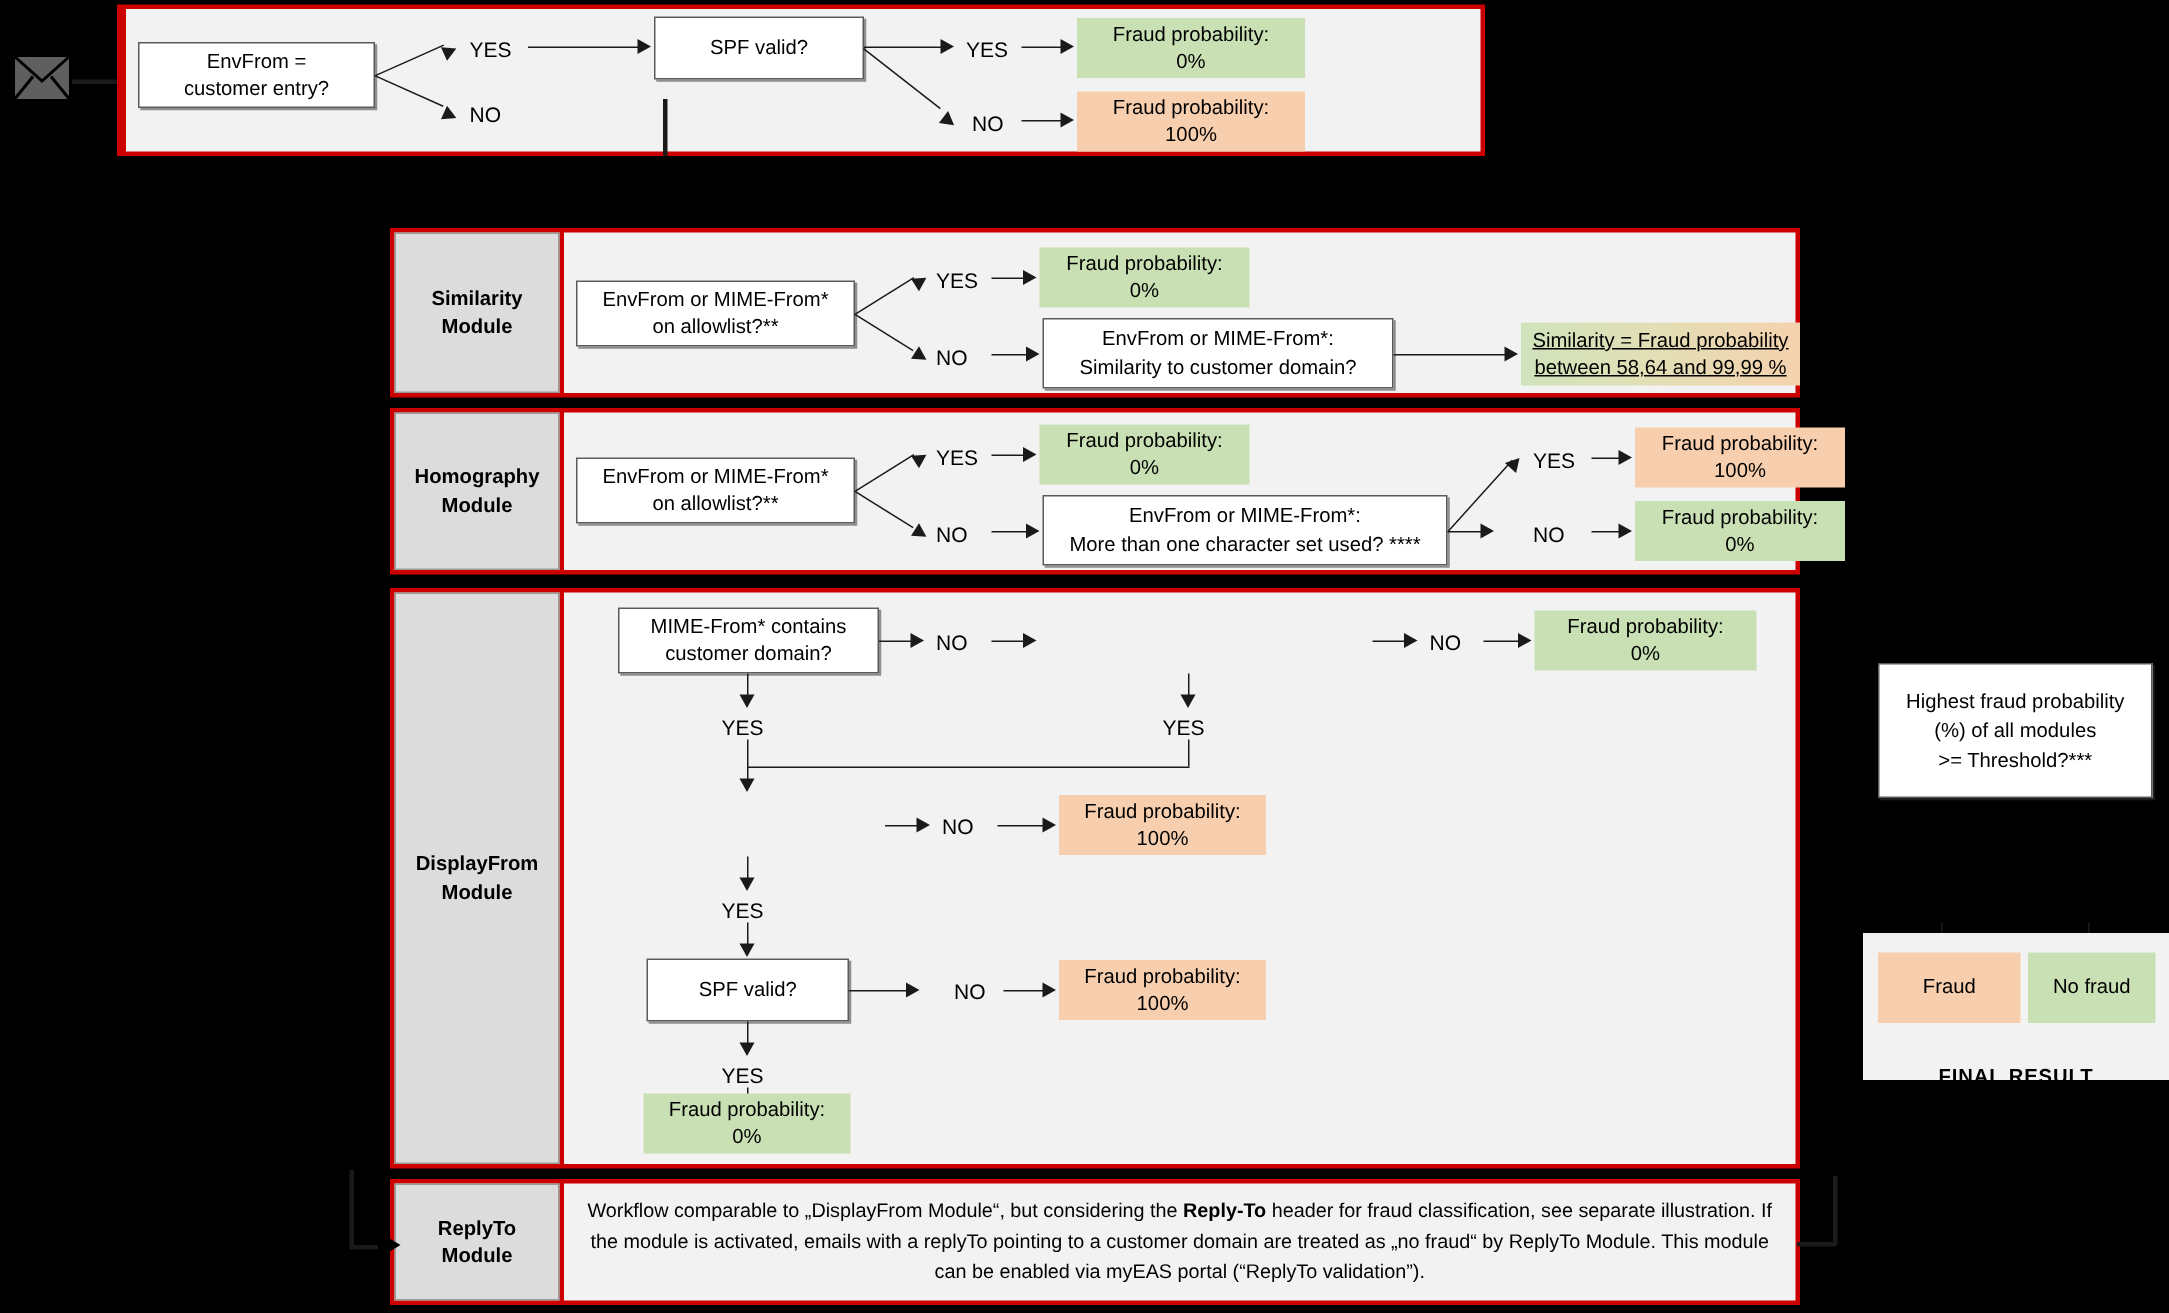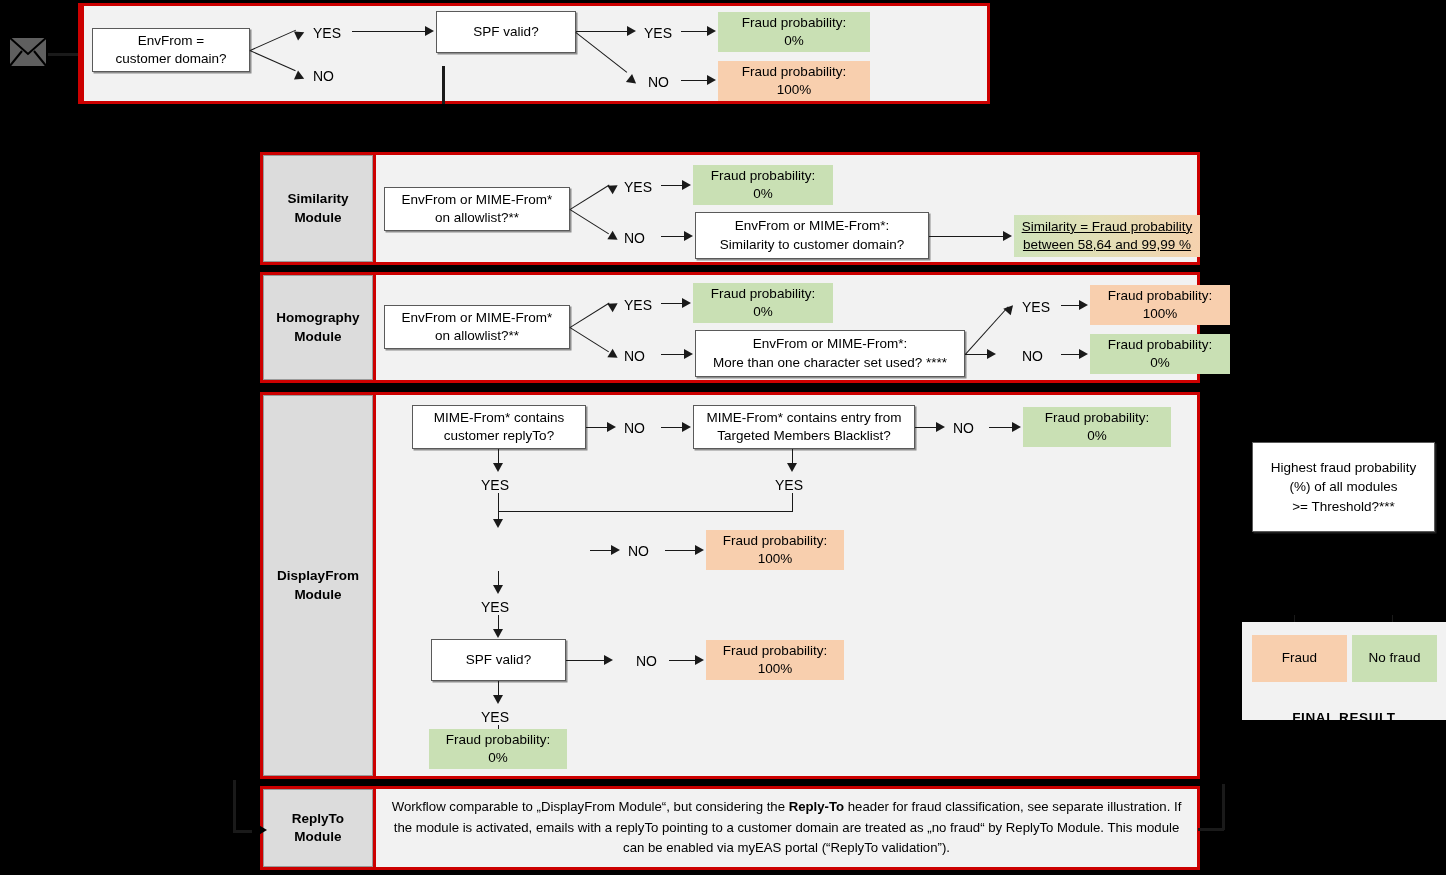--- a/index.html
+++ b/index.html
@@ -68,21 +68,21 @@
     <rect x="1" y="1" width="38" height="30" fill="#5f5f5f" stroke="#000" stroke-width="2"></rect>
     <path d="M1 1 L20 18 L39 1" fill="none" stroke="#000" stroke-width="2"></path>
     <path d="M1 31 L14 15 M39 31 L26 15" fill="none" stroke="#000" stroke-width="2"></path>
   </svg>
   <div class="hline thick" style="left:48px;top:53px;width:32px;"></div>
 
   <div class="module" style="left:78px;top:3px;width:912px;height:101px;">
     <div class="mod-body">
 
       <div class="dbox" style="left:8px;top:22px;width:158px;height:44px;white-space:pre-line;">EnvFrom =
-customer domain?</div>
+customer entry?</div>
 
       <div class="diag" style="left:166px;top:44px;width:50px;transform:rotate(-24deg);"></div>
       <div class="diag-head" style="left:212px;top:25px;transform:rotate(-24deg);"></div>
       <div class="lbl" style="left:229px;top:20px;">YES</div>
 
       <div class="diag" style="left:166px;top:44px;width:50px;transform:rotate(24deg);"></div>
       <div class="diag-head" style="left:212px;top:64px;transform:rotate(24deg);"></div>
       <div class="lbl" style="left:229px;top:63px;">NO</div>
 
       <div class="hline" style="left:268px;top:25px;width:75px;"></div>
@@ -175,33 +175,31 @@
 0%</div>
     </div>
   </div>
 
   <div class="module" style="left:260px;top:392px;width:940px;height:387px;">
     <div class="mod-label" style="width:110px;white-space:pre-line;">DisplayFrom
 Module</div>
     <div class="mod-body">
 
       <div class="dbox" style="left:36px;top:10px;width:174px;height:44px;white-space:pre-line;">MIME-From* contains
-customer replyTo?</div>
+customer domain?</div>
       <div class="hline" style="left:210px;top:32px;width:23px;"></div>
       <div class="arrow-r" style="left:231px;top:27px;"></div>
       <div class="lbl" style="left:248px;top:26px;">NO</div>
       <div class="hline" style="left:285px;top:32px;width:23px;"></div>
       <div class="arrow-r" style="left:306px;top:27px;"></div>
 
       <div class="vline" style="left:122px;top:54px;height:18px;"></div>
       <div class="arrow-d" style="left:117px;top:68px;"></div>
       <div class="lbl" style="left:105px;top:83px;">YES</div>
 
-      <div class="dbox" style="left:317px;top:10px;width:222px;height:44px;white-space:pre-line;">MIME-From* contains entry from
-Targeted Members Blacklist?</div>
       <div class="hline" style="left:539px;top:32px;width:23px;"></div>
       <div class="arrow-r" style="left:560px;top:27px;"></div>
       <div class="lbl" style="left:577px;top:26px;">NO</div>
       <div class="hline" style="left:613px;top:32px;width:25px;"></div>
       <div class="arrow-r" style="left:636px;top:27px;"></div>
       <div class="rbox green" style="left:647px;top:12px;width:148px;height:40px;white-space:pre-line;">Fraud probability:
 0%</div>
 
       <div class="vline" style="left:416px;top:54px;height:18px;"></div>
       <div class="arrow-d" style="left:411px;top:68px;"></div>

